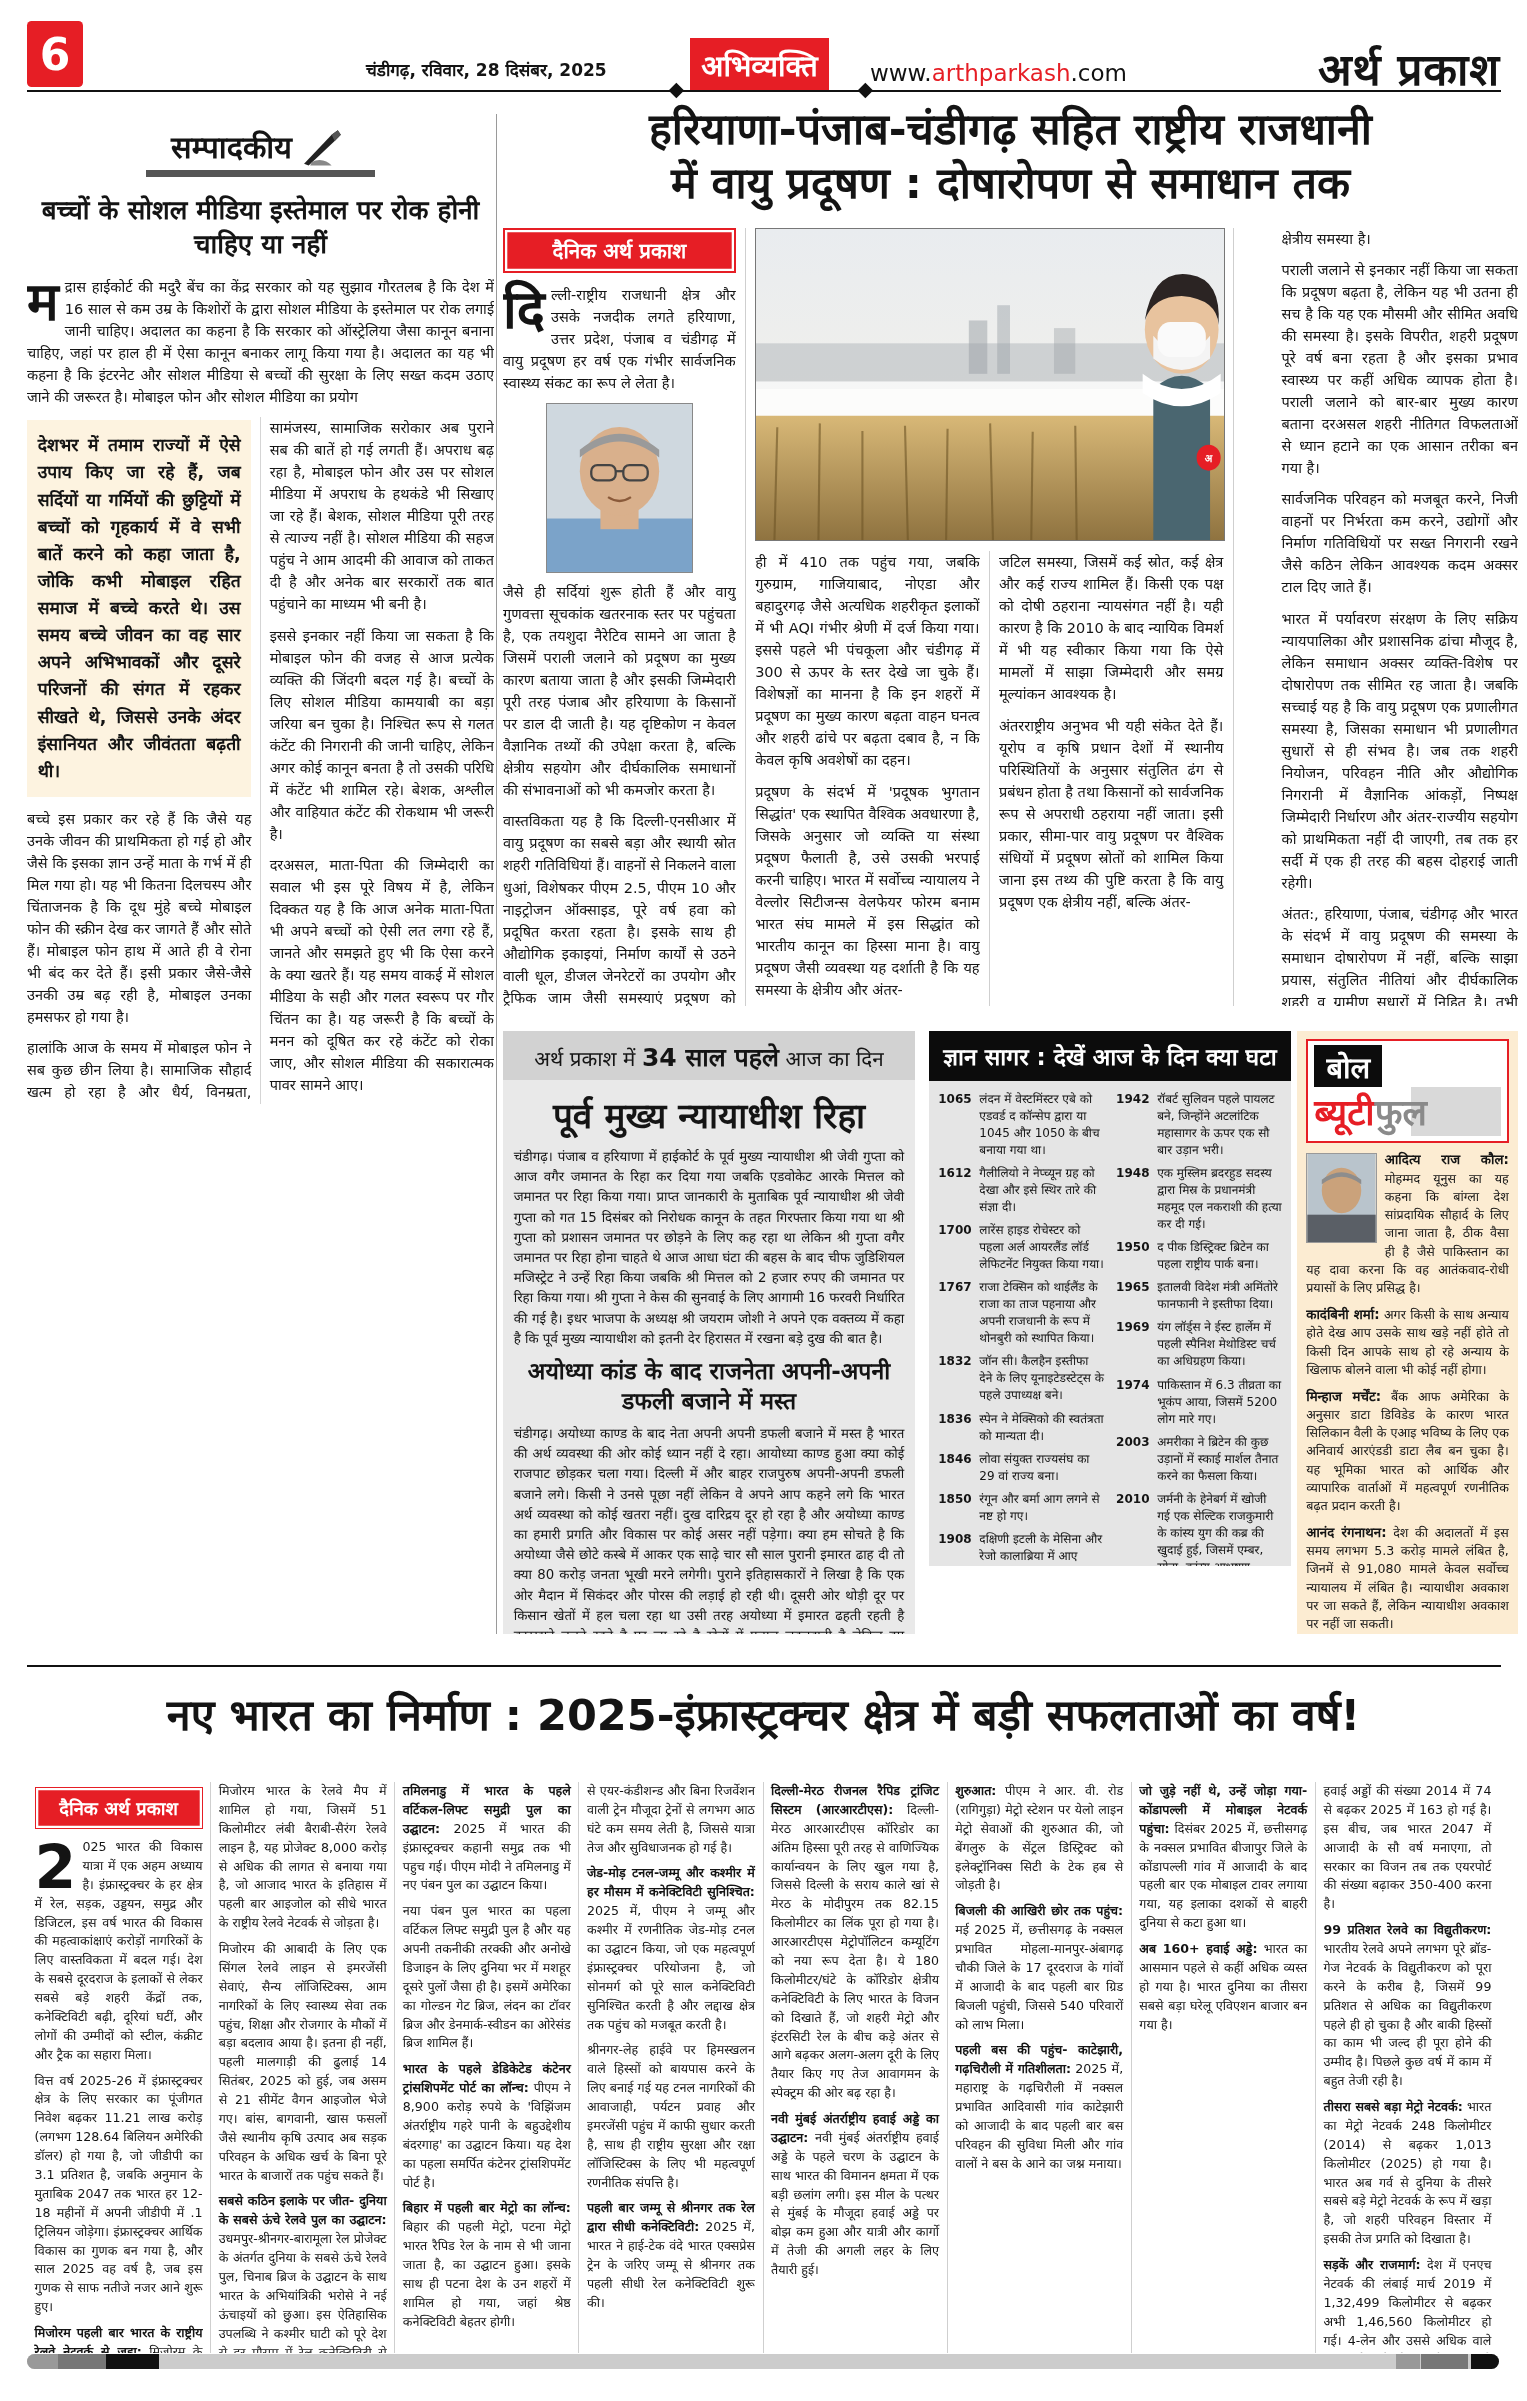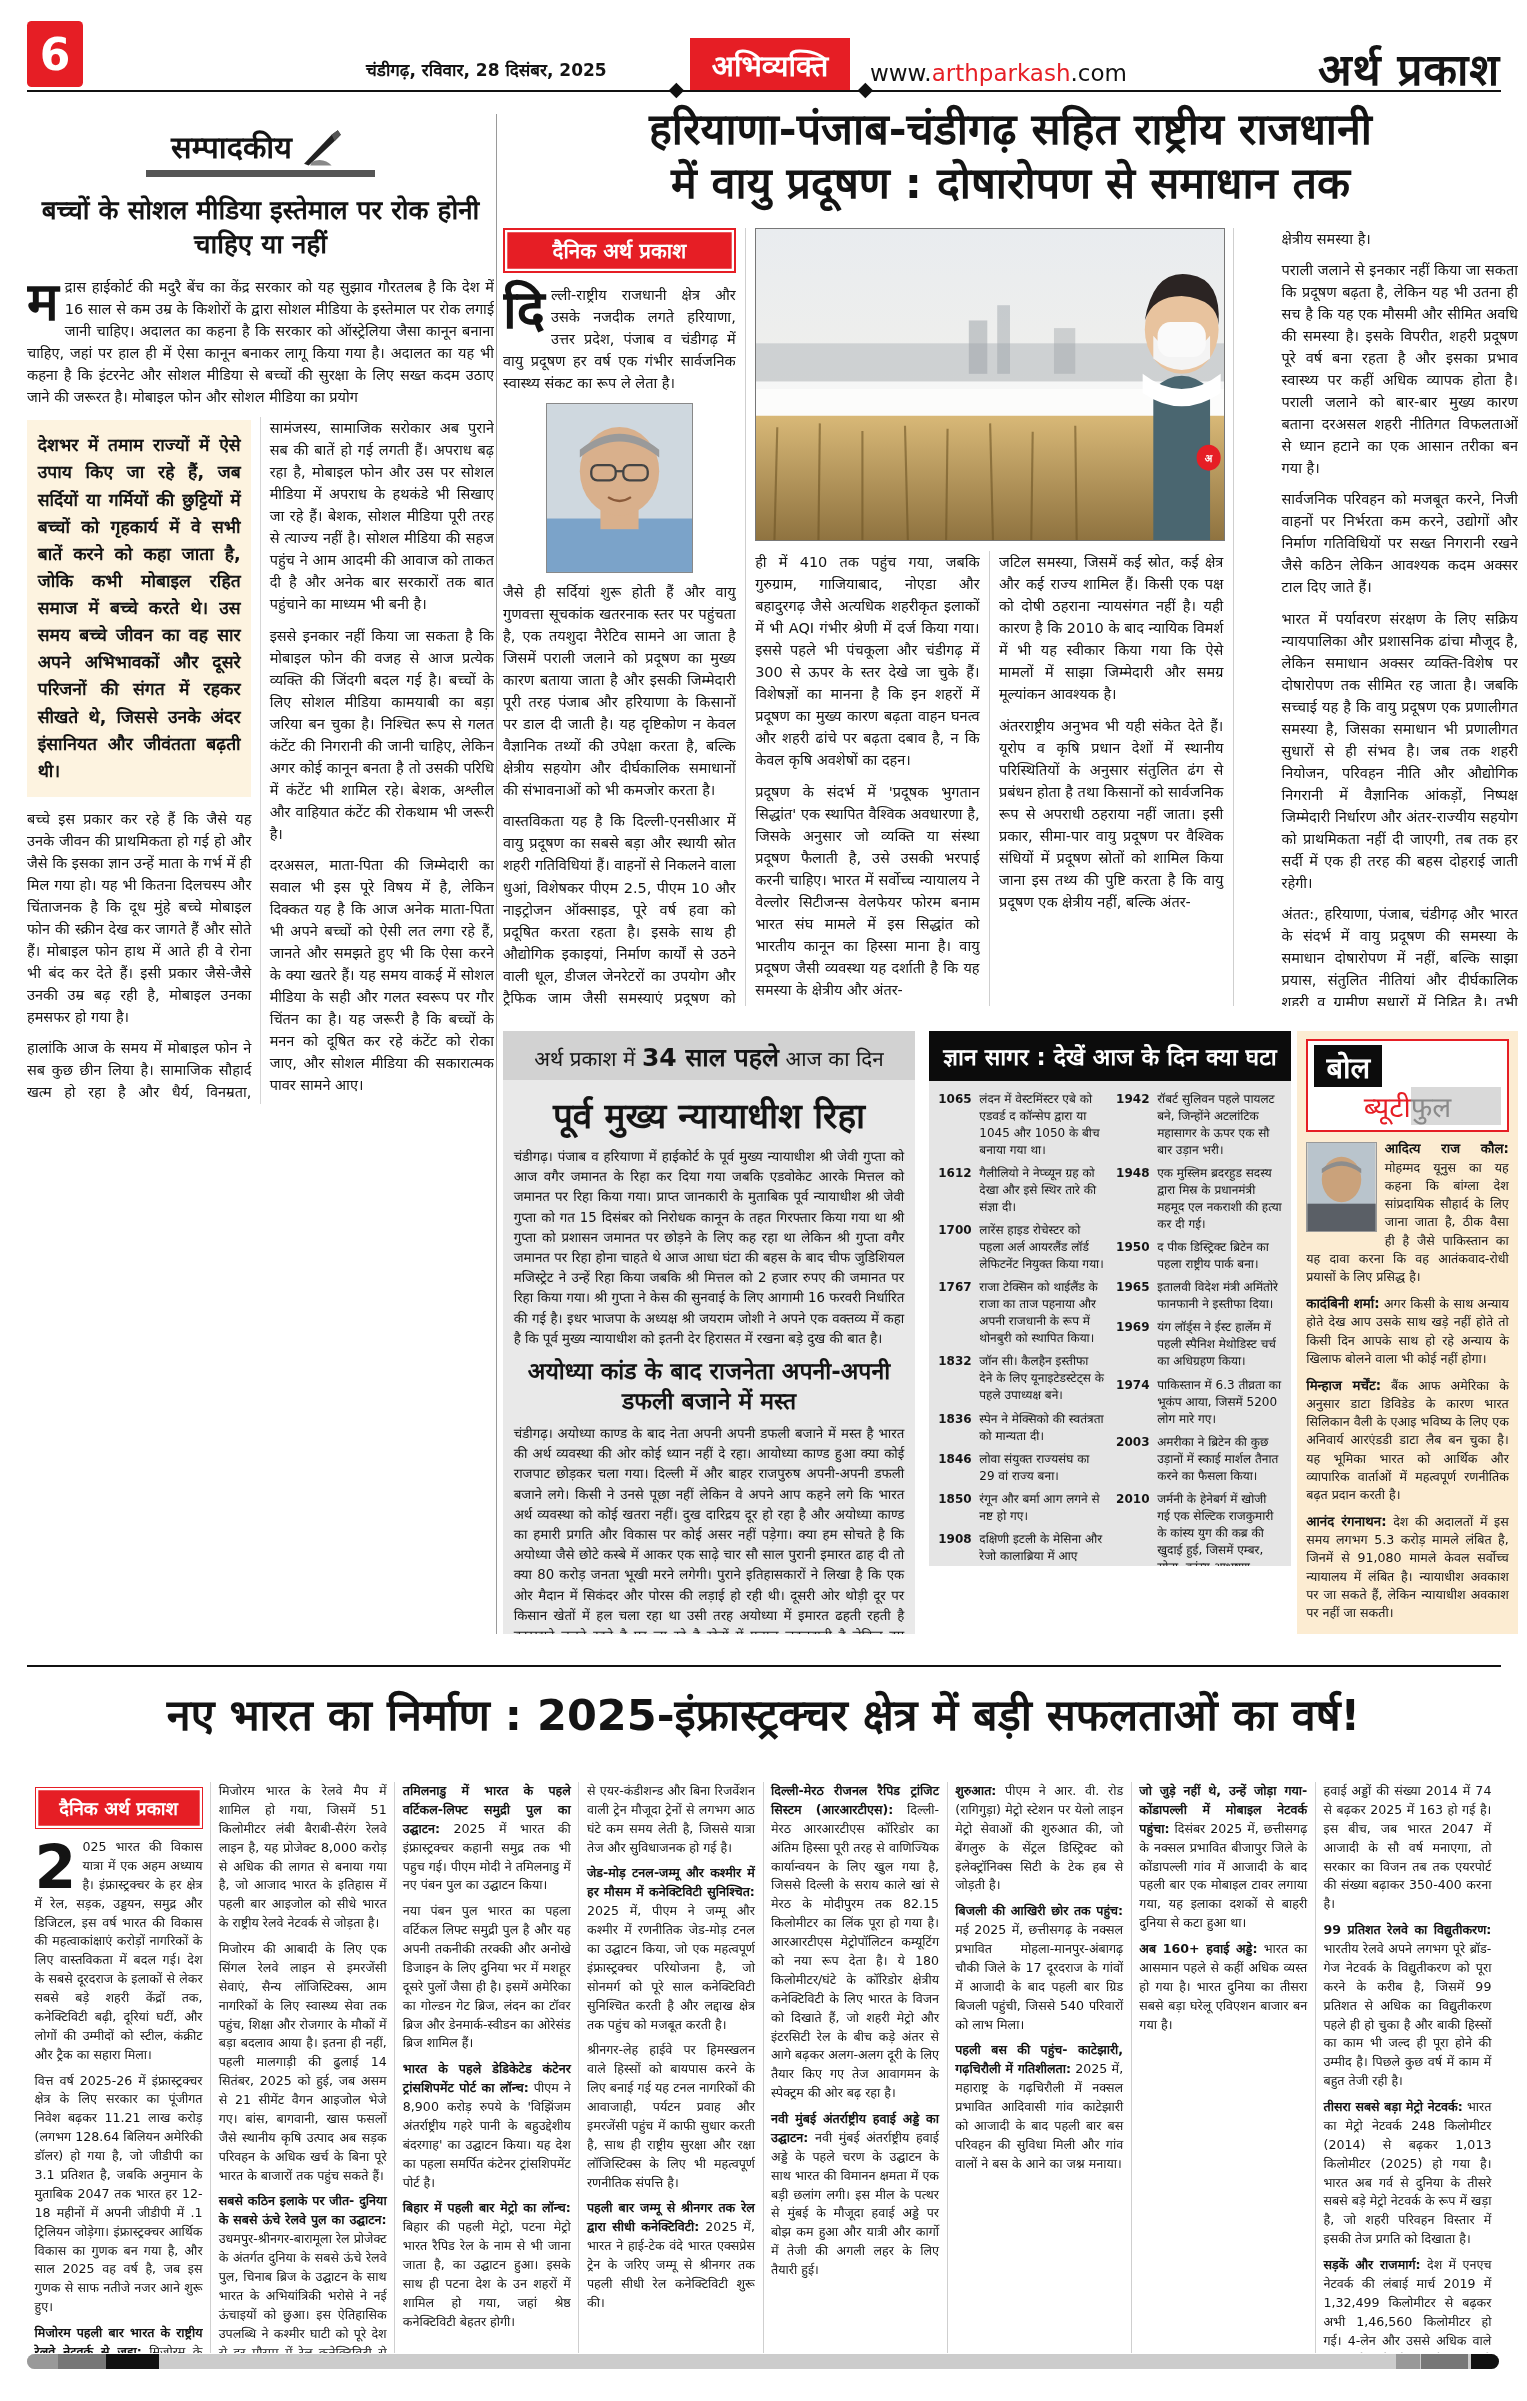--- a/index.html
+++ b/index.html
@@ -5,21 +5,21 @@
   html,body{margin:0;padding:0;background:#fff;}
   .page{position:relative;width:1527px;height:2401px;background:#fff;overflow:hidden;
         font-family:"DejaVu Sans","Liberation Sans",sans-serif;color:#141414;}
   .abs{position:absolute;}
   .rule{background:#111;}
   .red{color:#e61e25;}
   
   .pagenum{left:27px;top:21.4px;width:56px;height:66px;background:#e61e25;color:#fff;
            font-size:44px;font-weight:bold;display:flex;align-items:center;justify-content:center;border-radius:4.6px;}
   .hdate{left:366px;top:58px;font-size:17px;font-weight:bold;}
-  .badge{left:690px;top:38px;width:160px;height:53px;background:#e61e25;color:#fff;
+  .badge{left:690px;top:38px;width:139px;height:53px;background:#e61e25;color:#fff;
          display:flex;align-items:center;justify-content:center;font-size:29px;font-weight:bold;}
   .hurl{left:870px;top:60px;font-size:23px;color:#111;}
   .masthead{right:27px;top:38px;font-size:44px;font-weight:bold;letter-spacing:0.8px;}
   .diamond{width:10.7px;height:10.7px;background:#111;transform:rotate(45deg);}
   
   .ed{left:27px;top:114px;width:467px;height:1520px;overflow:hidden;}
   .ed-kicker{display:flex;align-items:flex-end;justify-content:center;gap:9px;margin-top:10.7px;}
   .ed-kicker .t{font-size:30.5px;font-weight:bold;}
   .ed-bar{width:229px;height:7.6px;background:#555;margin:3.1px auto 0 auto;}
   .ed-head{font-size:26px;font-weight:bold;text-align:center;line-height:1.3;margin:17px 4.6px 13.7px 4.6px;}
@@ -53,21 +53,21 @@
   .boxA-head2{font-size:23px;font-weight:bold;text-align:center;line-height:1.3;margin:7.6px 6.1px;}
   .boxA p.bp{font-size:13.3px;margin:0 10.7px 7.6px 10.7px;}
   .boxB{left:929px;top:1031px;width:362px;height:535px;background:#e5e5e5;overflow:hidden;}
   .boxB-h{background:#0c0c0c;color:#fff;font-size:23px;font-weight:bold;text-align:center;padding:9.2px 0;}
   .gyan-body{columns:2;column-gap:12.2px;padding:9.2px 9.2px;}
   .ev{display:flex;gap:6.1px;margin-bottom:6.1px;break-inside:avoid;font-size:12px;line-height:1.42;}
   .yr{min-width:35px;font-weight:bold;}
   .boxC{left:1297px;top:1031px;width:221px;height:603px;background:#fcecd2;overflow:hidden;padding:7.6px 9.2px;box-sizing:border-box;}
   .bol-logo{background:#fff;border:2.3px solid #e61e25;padding:4.6px 6.1px;margin-bottom:7.6px;}
   .bol-l1 span{background:#0c0c0c;color:#fff;font-size:29px;font-weight:bold;padding:1.5px 12.2px;display:inline-block;}
-  .bol-l2{background:linear-gradient(to right,#fff 52%,#d9d9d9 52%);font-size:28px;font-weight:normal;text-align:center;}
+  .bol-l2{background:linear-gradient(to right,#fff 52%,#d9d9d9 52%);font-size:36px;font-weight:bold;}
   .bol-l2 .p2{color:#e61e25;}
   .bol-l2 .p3{color:#8a8a8a;}
   .boxC p.bp{font-size:12.6px;line-height:1.45;margin-bottom:7.6px;}
   .boxC b{font-size:13.3px;}
   .bol-photo{float:left;margin:3.1px 7.6px 3.1px 0;border:0.8px solid #999;}
   
   .bot-head{left:0;top:1684px;width:1527px;text-align:center;font-size:43px;font-weight:bold;}
   .bot{left:27px;top:1782px;width:1472px;height:571px;display:flex;overflow:hidden;}
   .bcol{flex:1;padding:0 7.6px;overflow:hidden;}
   .bcol.b{border-left:0.8px solid #cfcfcf;}

